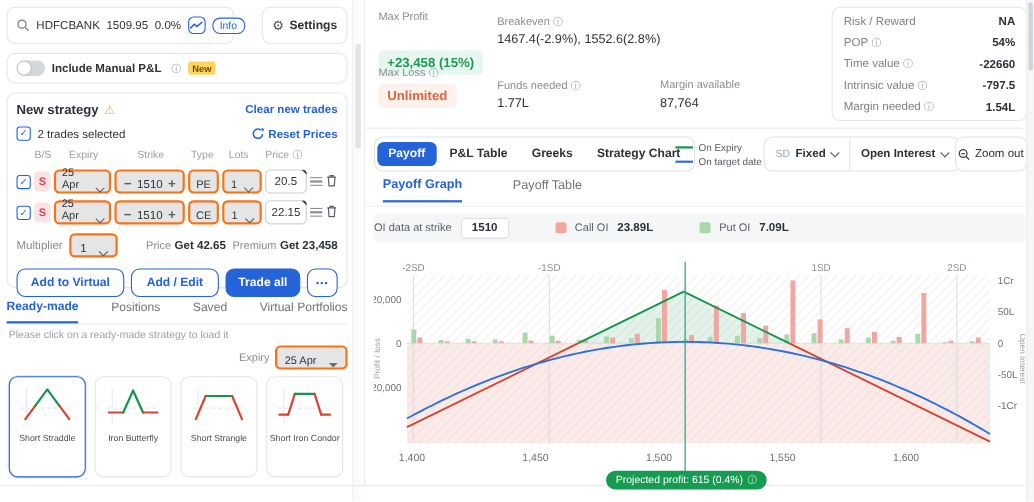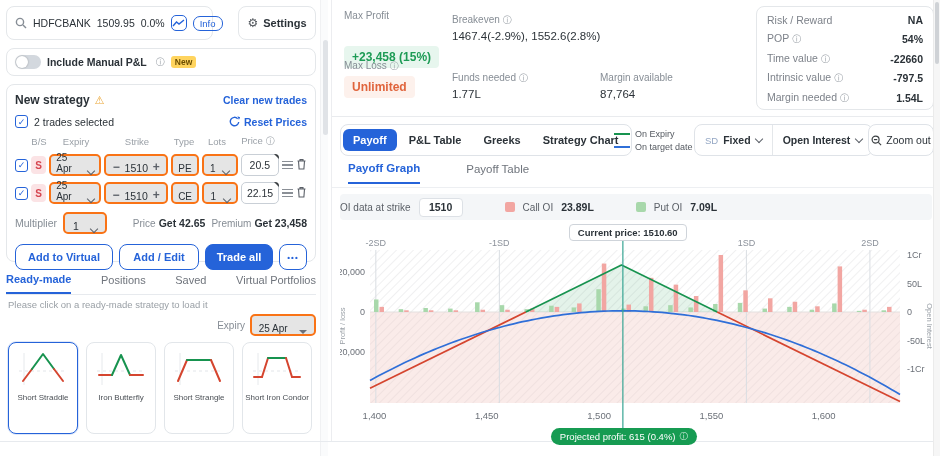--- a/index.html
+++ b/index.html
@@ -337,21 +337,20 @@
   <span style="width:10px;height:10px;border-radius:2px;background:#f2a6a2;"></span>
   <span style="font-size:10px;color:#5a5f66;">Call OI</span>
   <span class="bold" style="font-size:10.5px;">23.89L</span>
   <span style="width:26px;"></span>
   <span style="width:10px;height:10px;border-radius:2px;background:#a8d8ab;"></span>
   <span style="font-size:10px;color:#5a5f66;">Put OI</span>
   <span class="bold" style="font-size:10.5px;">7.09L</span>
 </div>
 
 <div id="chart" class="abs" style="left:340px;top:224px;width:592px;height:230px;">
-  <div id="cur-price-label" class="abs" style="top: 0px; height: 17px; background: rgb(255, 255, 255); border: 1px solid rgb(207, 212, 218); border-radius: 4px; font-size: 9.5px; font-weight: bold; padding: 2px 8px; white-space: nowrap; z-index: 3; left: 228.873px;">Current price: 1510.60</div>
   <svg id="plot" class="abs" style="left:0;top:14px;" width="592" height="200" viewBox="0 0 592 200">
       <defs>
         <pattern id="hatch" patternUnits="userSpaceOnUse" width="6" height="6" patternTransform="rotate(45)">
           <rect width="6" height="6" fill="#ffffff"></rect>
           <line x1="0" y1="0" x2="0" y2="6" stroke="#ededee" stroke-width="1.6"></line>
         </pattern>
       </defs>
       <rect x="30" y="12" width="530" height="153" fill="url(#hatch)"></rect>
       <rect x="30" y="74" width="530" height="91" fill="rgba(242,198,193,0.35)"></rect>
       <line x1="30" y1="74" x2="560" y2="74" stroke="#e3e0df" stroke-width="1"></line>

